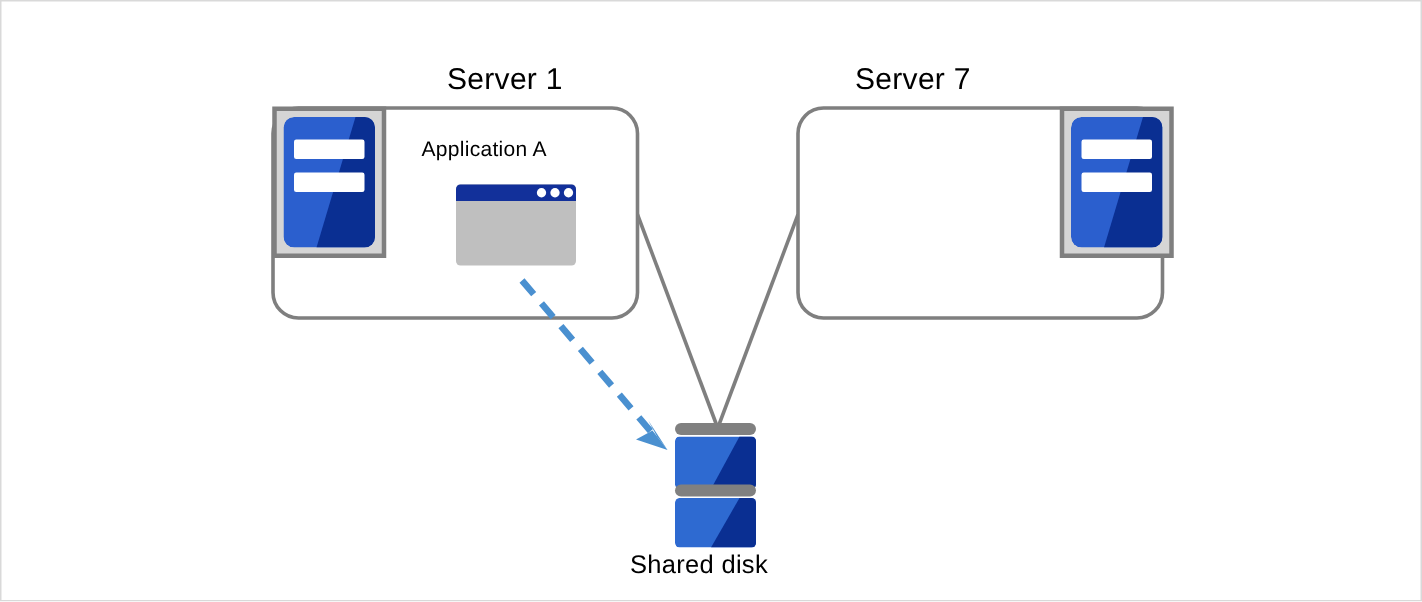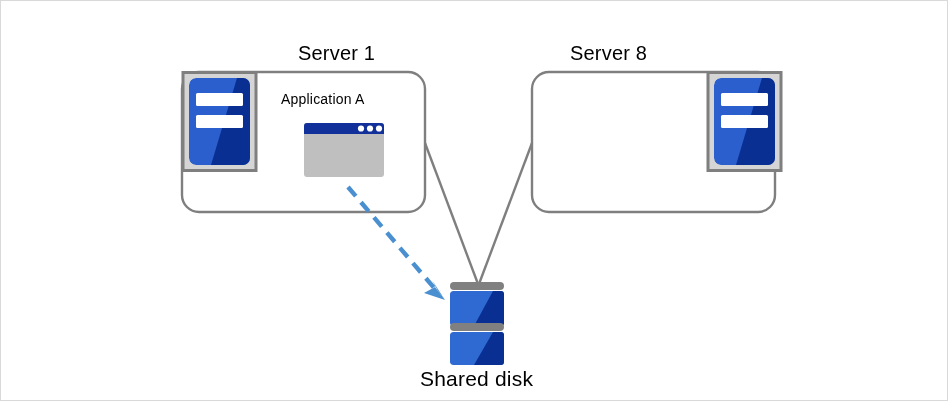--- a/index.html
+++ b/index.html
@@ -46,21 +46,21 @@
   }
   #app-a-title {
     left: 280px;
     top: 90px;
     font-size: 14px;
     letter-spacing: 0.2px;
   }
   #disk-title {
     left: 419px;
     top: 366px;
-    font-size: 21px;
+    font-size: 17px;
     letter-spacing: 0.2px;
   }
 </style>
 </head>
 <body>
 
 <div id="canvas">
 
   <svg class="svg-layer" viewBox="0 0 948 401">
     <defs>
@@ -125,17 +125,17 @@
     </g>
 
     <g>
       <path d="M 347 186 L 434 288" fill="none" stroke="#4a90d0" stroke-width="4.4" stroke-dasharray="12 8" stroke-linecap="butt"></path>
       <path d="M 444 299 L 423 292 L 434 286 Z" fill="#4a90d0"></path>
       <path d="M 444 299 L 431 279 L 437 290 Z" fill="#4a90d0"></path>
     </g>
   </svg>
 
   <div class="label" id="server1-title">Server 1</div>
-  <div class="label" id="server2-title">Server 8</div>
+  <div class="label" id="server2-title">Server 7</div>
   <div class="label" id="app-a-title">Application A</div>
   <div class="label" id="disk-title">Shared disk</div>
 
 </div>
 
 </body></html>

